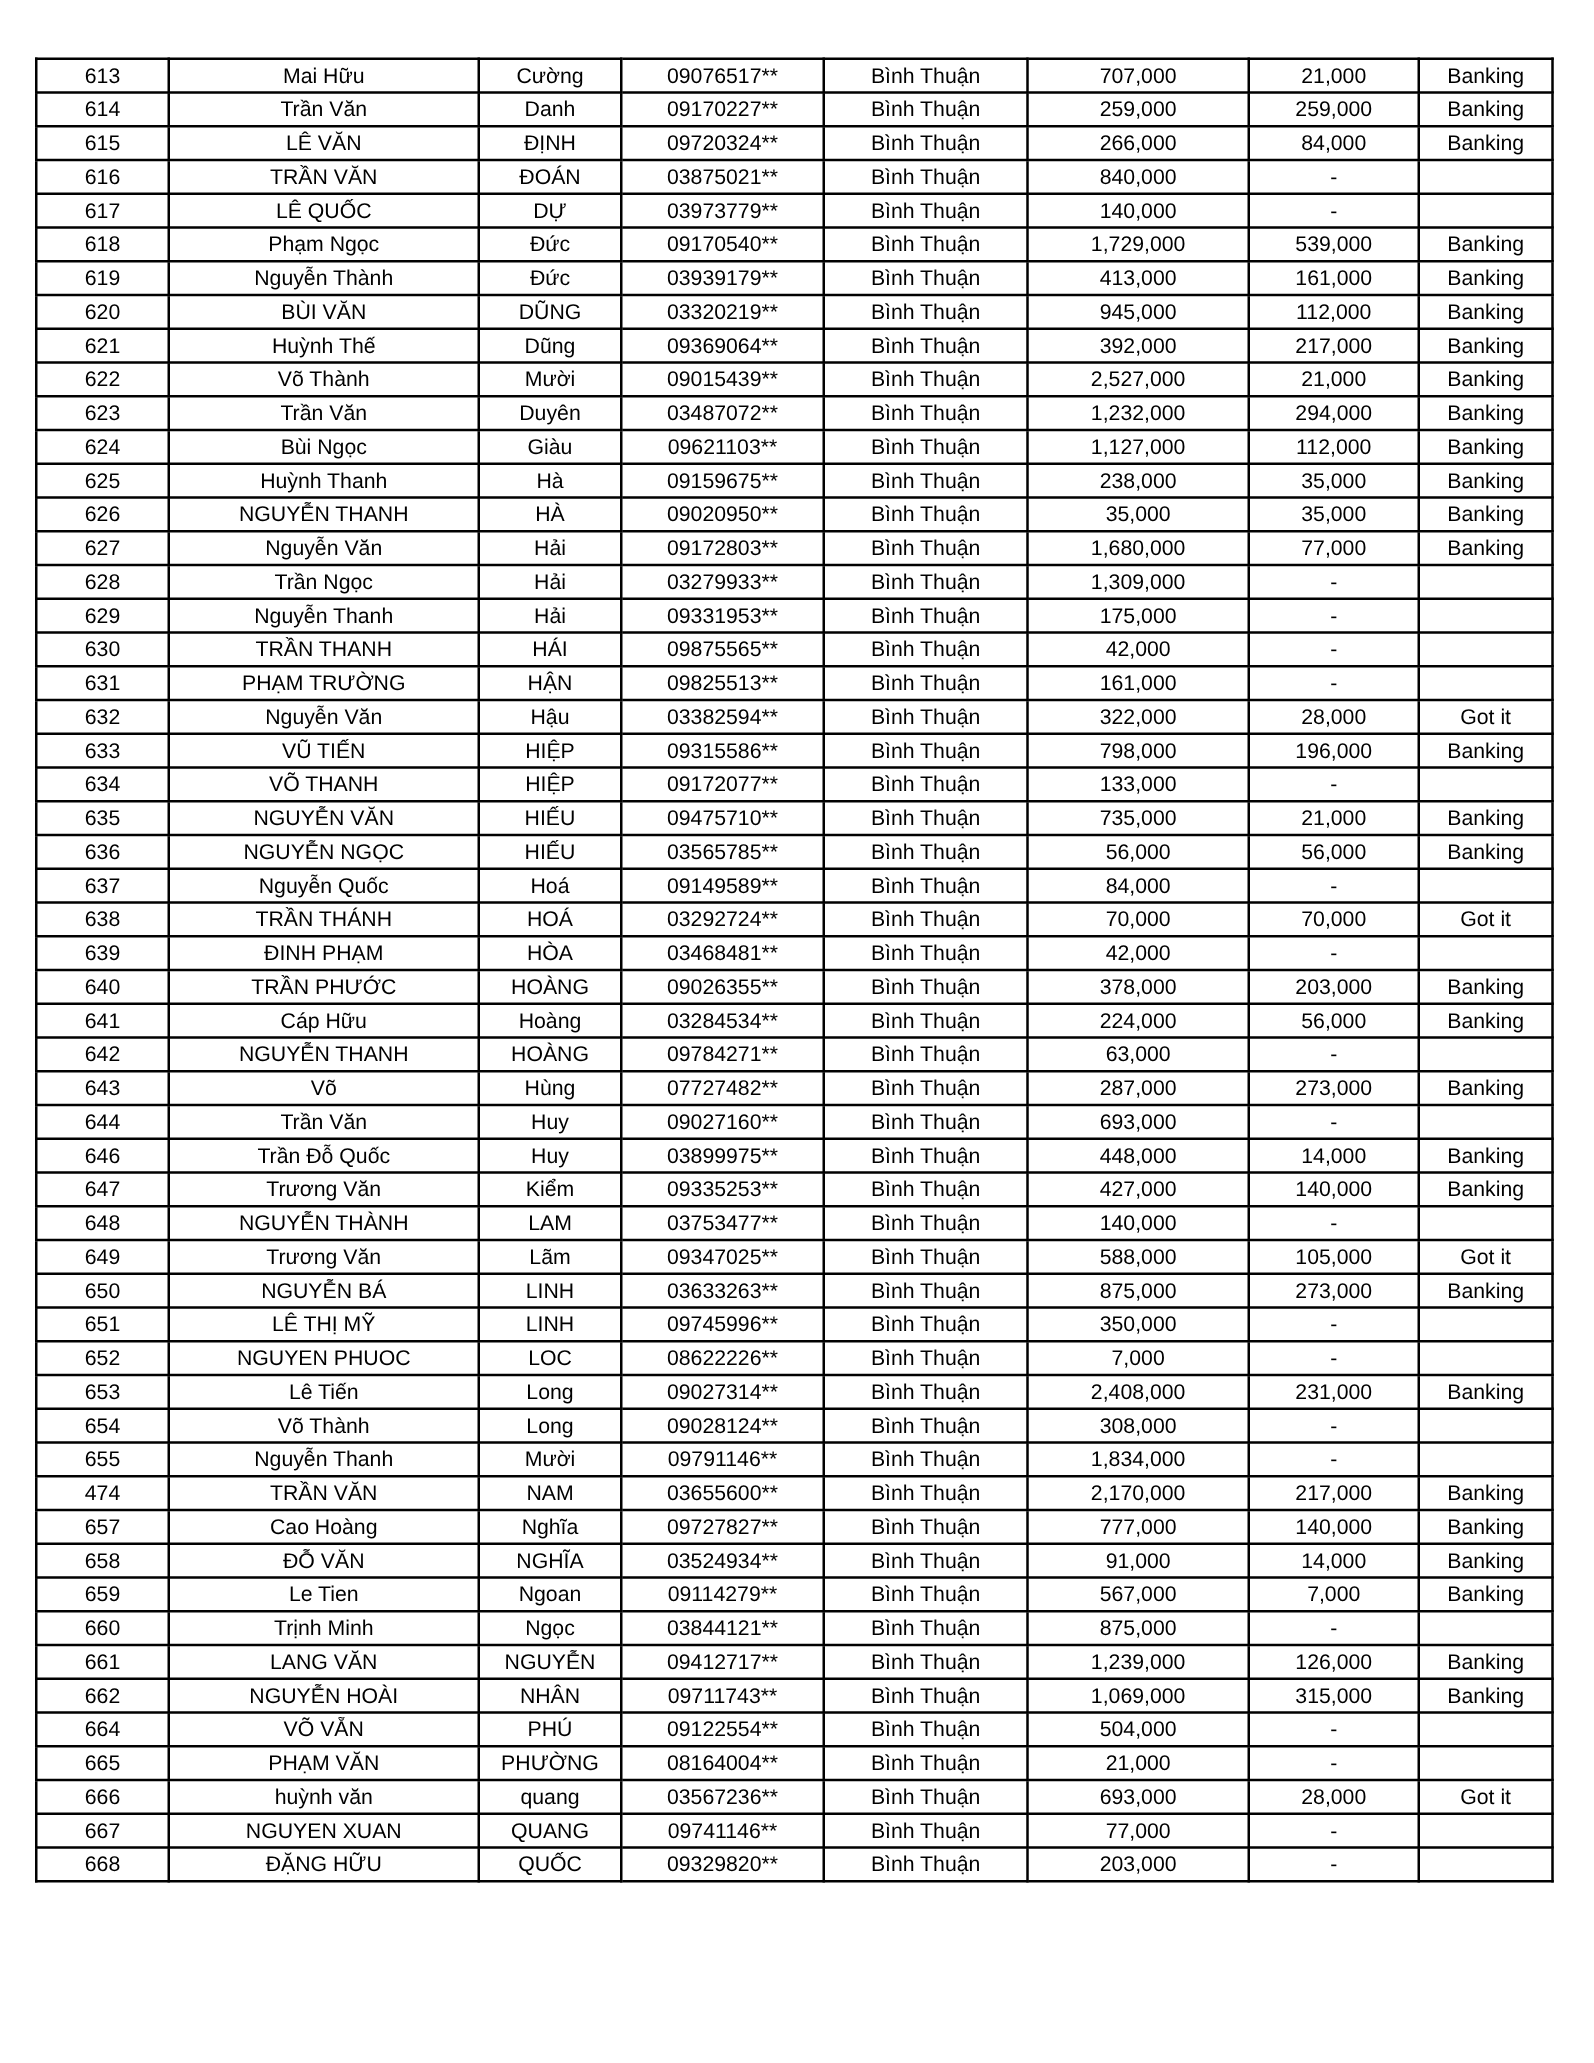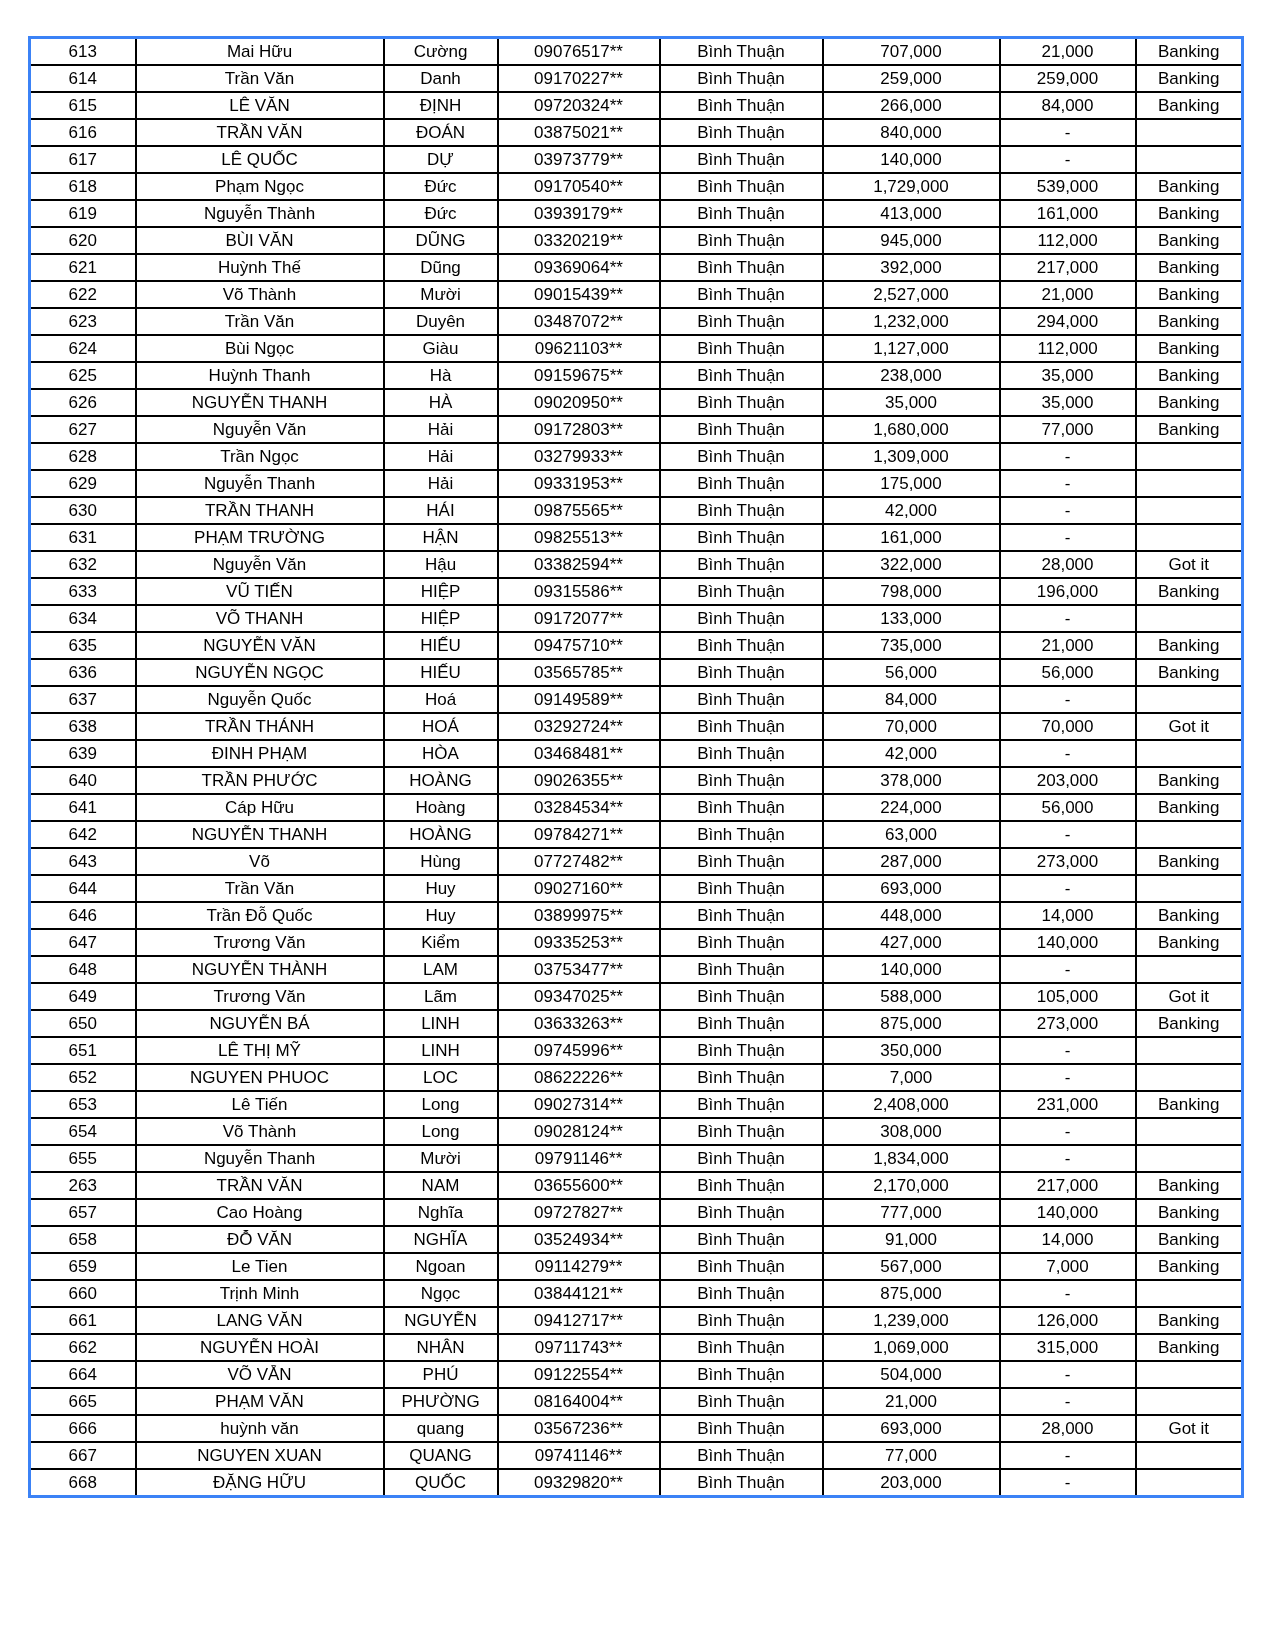--- a/index.html
+++ b/index.html
@@ -16,24 +16,24 @@
   .sheet {
     position: relative;
     width: 1275px;
     height: 1650px;
     background: #ffffff;
     overflow: hidden;
   }
   table.payments {
     position: absolute;
     left: 28px;
-    top: 36px;
+    top: 46px;
     border-collapse: collapse;
     table-layout: fixed;
-    border: 3px solid #3b82f6;
+    border: 1px solid #3b82f6;
   }
   table.payments td {
     border: 2px solid #000;
     height: 25px;
     font-size: 17px;
     line-height: 25px;
     padding: 0 4px;
     white-space: nowrap;
     overflow: hidden;
     text-align: center;
@@ -487,21 +487,21 @@
           <td class="col-id">655</td>
           <td class="col-first">Nguyễn Thanh</td>
           <td class="col-last">Mười</td>
           <td class="col-phone">09791146**</td>
           <td class="col-province">Bình Thuận</td>
           <td class="col-amount">1,834,000</td>
           <td class="col-paid dash">-</td>
           <td class="col-status"></td>
         </tr>
         <tr>
-          <td class="col-id">263</td>
+          <td class="col-id">474</td>
           <td class="col-first">TRẦN VĂN</td>
           <td class="col-last">NAM</td>
           <td class="col-phone">03655600**</td>
           <td class="col-province">Bình Thuận</td>
           <td class="col-amount">2,170,000</td>
           <td class="col-paid">217,000</td>
           <td class="col-status">Banking</td>
         </tr>
         <tr>
           <td class="col-id">657</td>

